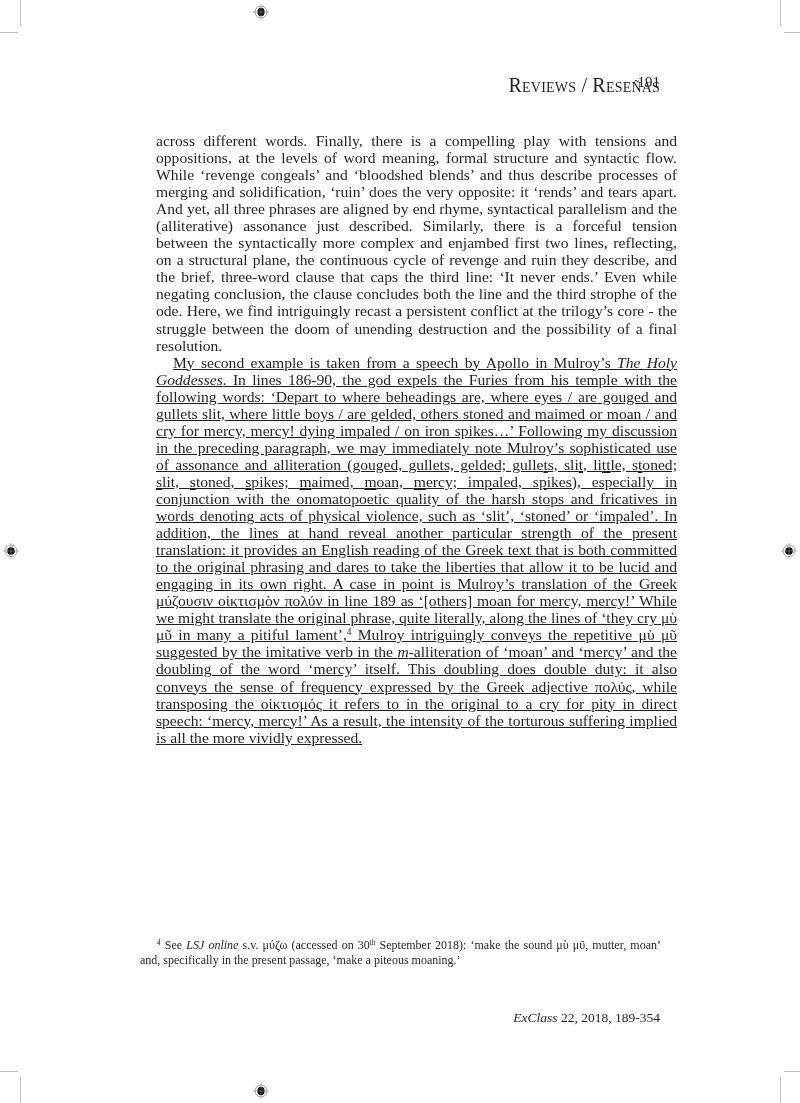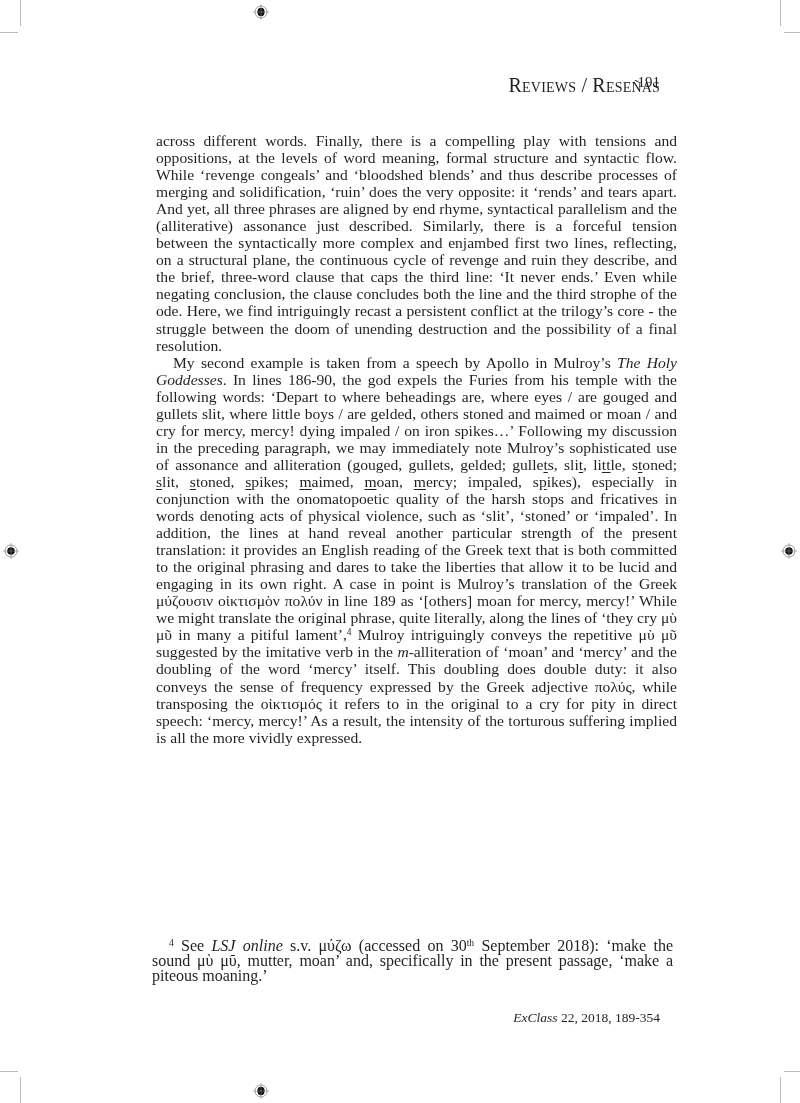--- a/index.html
+++ b/index.html
@@ -7,24 +7,24 @@
          font-family: "Liberation Serif", "DejaVu Serif", serif; color: #231f20; }
   .crop { position: absolute; background: #bdbdbd; }
   .reg { position: absolute; width: 16px; height: 16px; }
   .running-head { position: absolute; top: 72px; left: 140px; width: 520px; height: 24px; }
   .rh-title { position: absolute; left: 0; right: 0; text-align: right; font-size: 20px;
               font-variant: small-caps; letter-spacing: 0.2px; top: 2px; }
   .rh-page { position: absolute; right: 0; top: 2px; font-size: 15px; }
   .body-text { position: absolute; top: 132px; left: 140px; width: 521px;
                font-size: 15.6px; line-height: 17.05px; text-align: justify; hyphens: none; margin-left: 16px; }
   .body-text p { margin: 0; }
-  .body-text p.indent { text-indent: 17px; }
+  .body-text p.indent { text-indent: 17px; text-decoration: underline; }
   .ul { text-decoration: underline; text-underline-offset: 2px; }
-  .footnote { position: absolute; top: 938px; left: 152px; width: 521px;
-              font-size: 16px; line-height: 15px; text-align: justify; }
+  .footnote { position: absolute; top: 938px; left: 140px; width: 521px;
+              font-size: 12px; line-height: 15px; text-align: justify; }
   .footnote p { margin: 0; text-indent: 17px; }
   sup { font-size: 0.6em; vertical-align: 0.55em; line-height: 0; }
   .colophon { position: absolute; top: 1010px; right: 140px; font-size: 13.5px; }
   i { font-style: italic; text-align: right; }
 </style>
 </head>
 <body>
 
 <div class="crop" style="left:20px;top:0;width:1px;height:26px;"></div>
 <div class="crop" style="left:0;top:32px;width:18px;height:1px;"></div>

